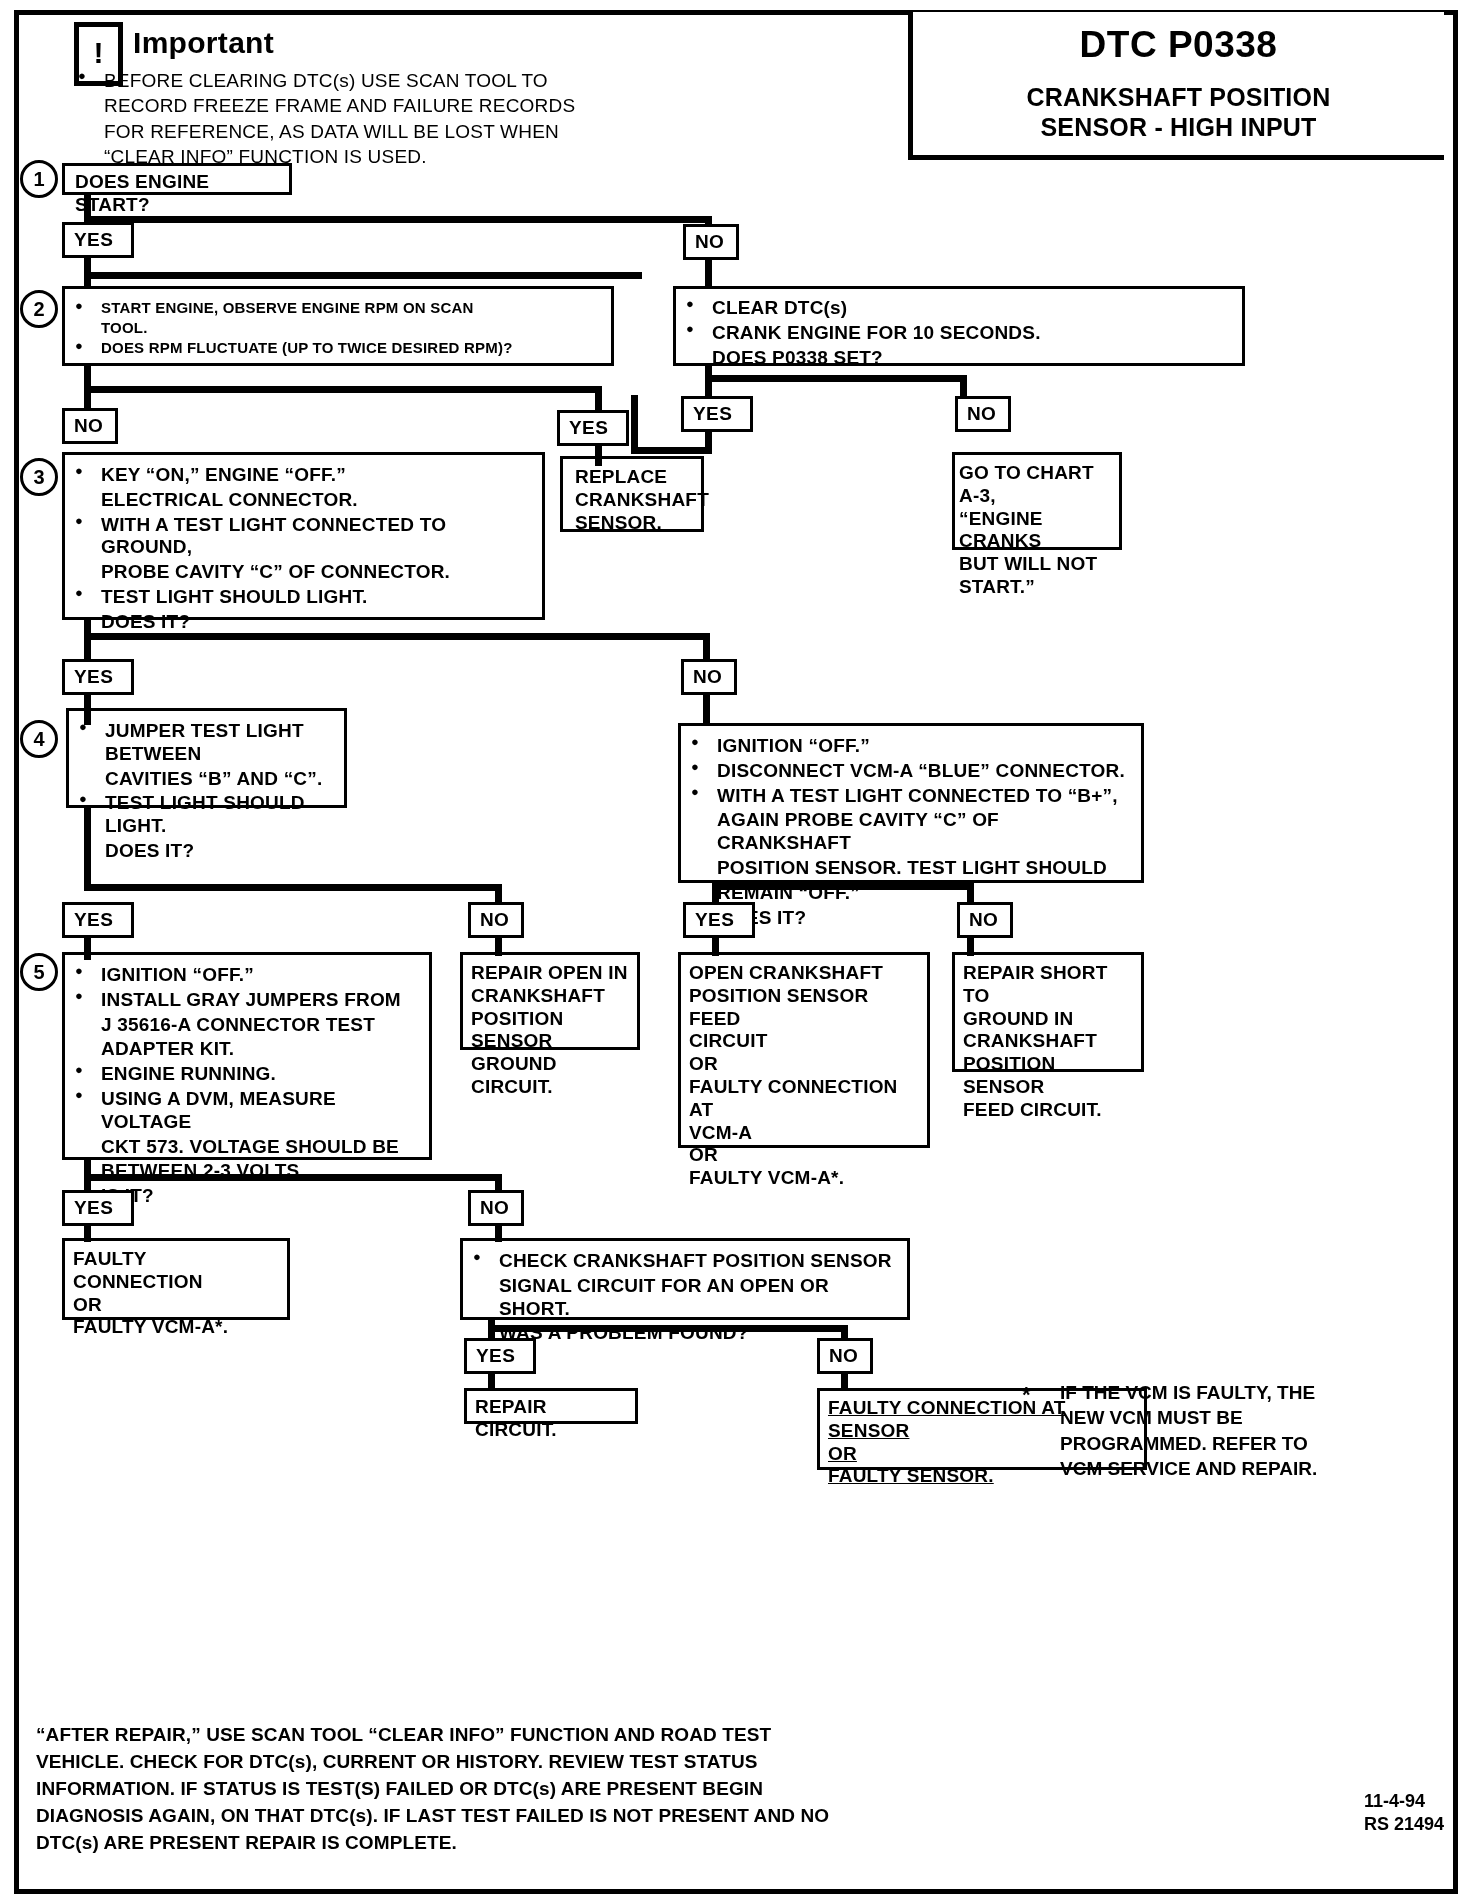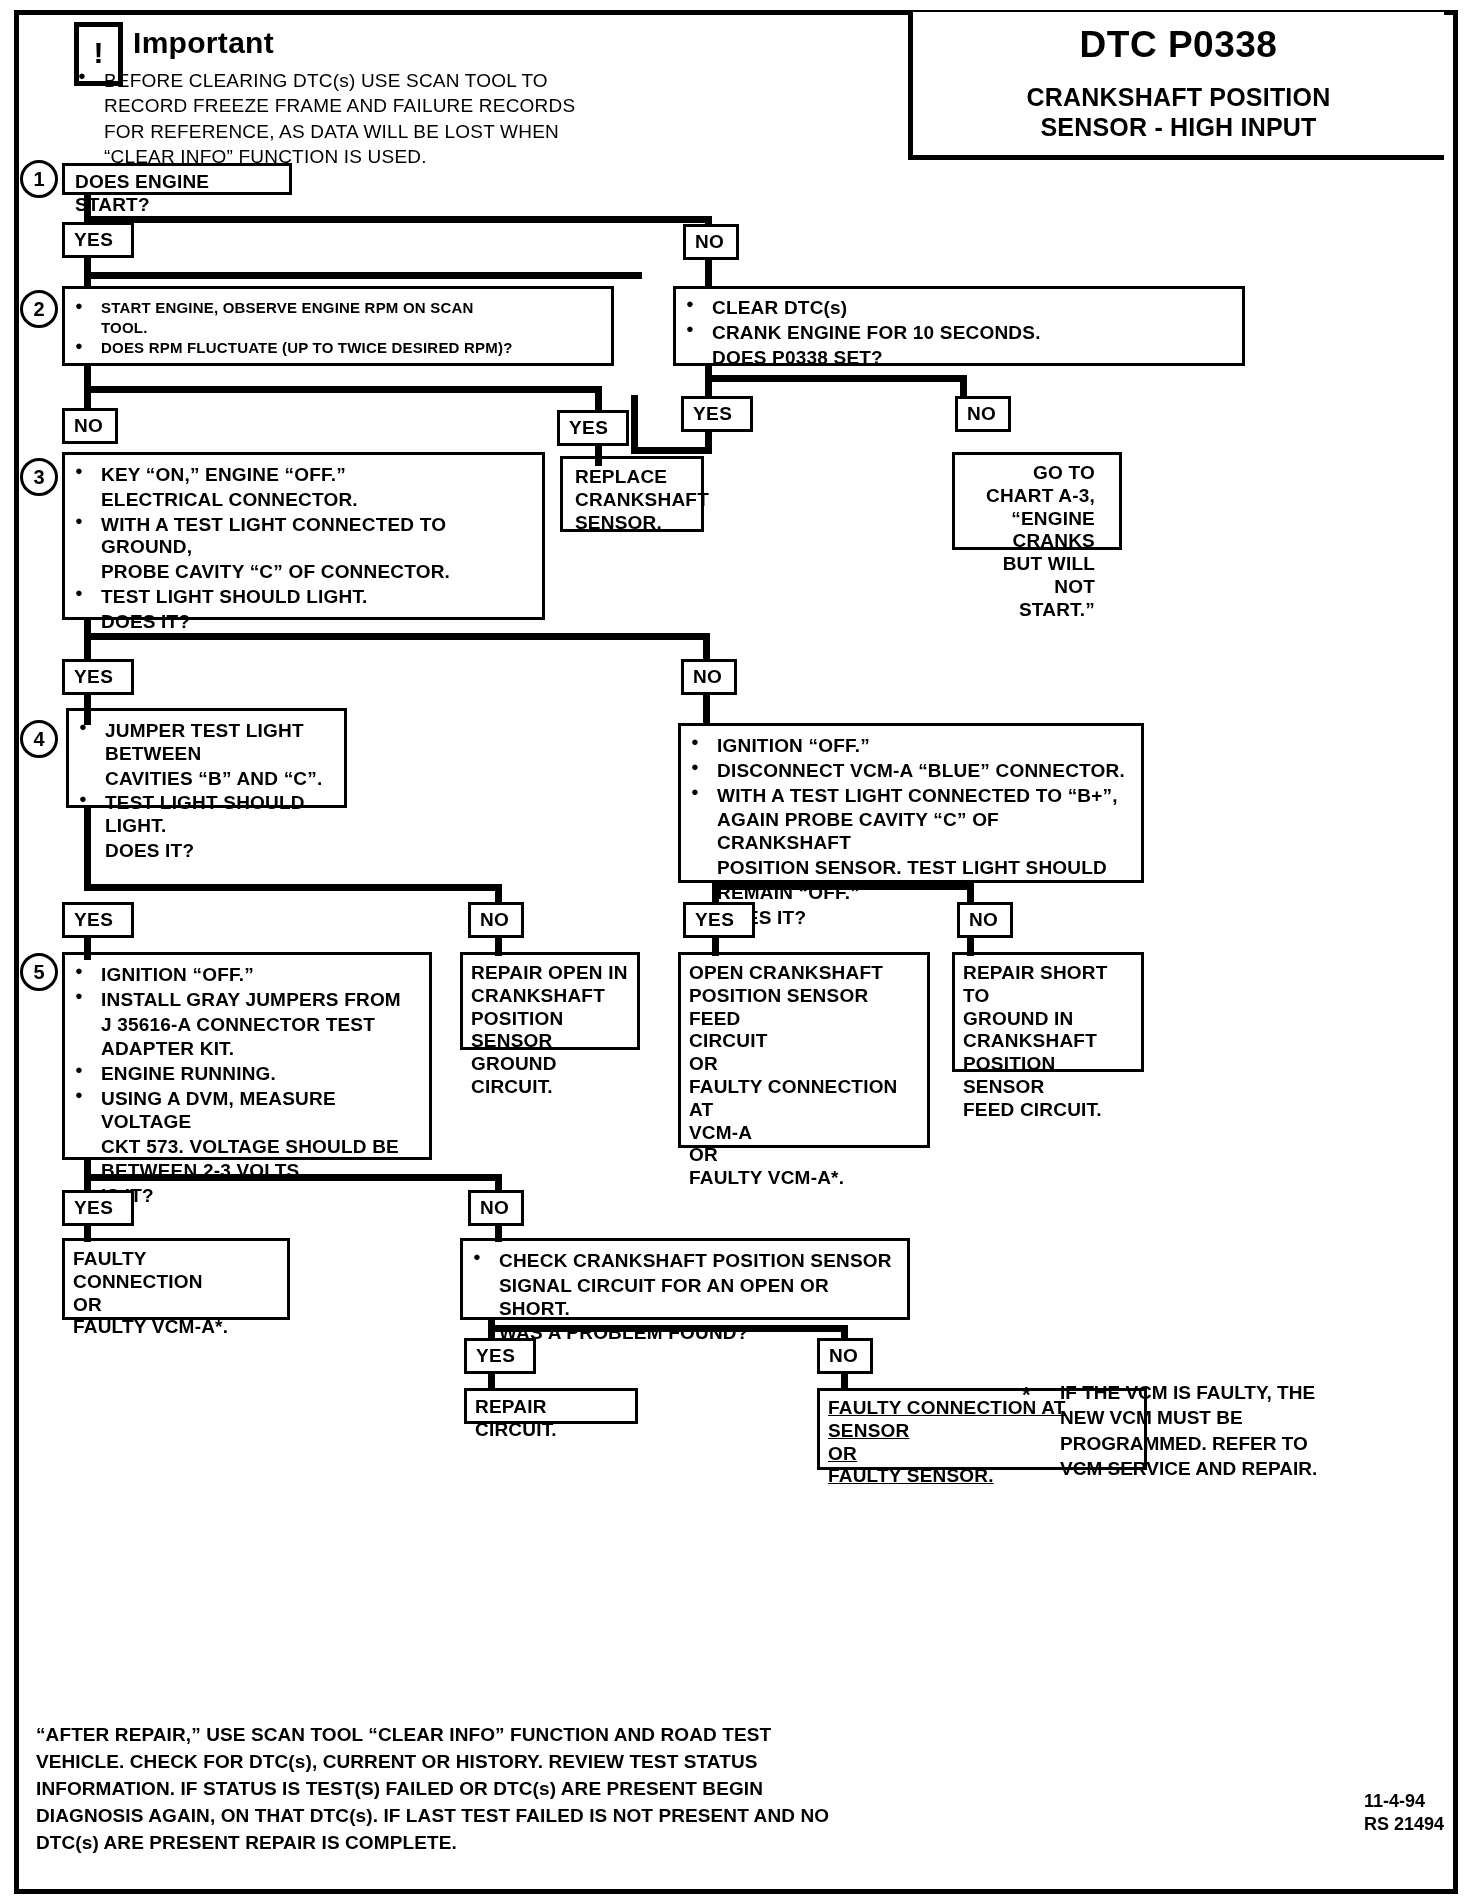--- a/index.html
+++ b/index.html
@@ -145,21 +145,21 @@
       <li class="cont">DOES IT?</li>
     </ul>
   </div>
 
   <div class="box pad" style="left:560px;top:456px;width:144px;height:76px;font-size:19px;padding:7px 12px;">
     <div class="nb">REPLACE
 CRANKSHAFT
 SENSOR.</div>
   </div>
 
-  <div class="box pad" style="left:952px;top:452px;width:170px;height:98px;font-size:19px;padding:7px 24px;text-align:right;">
+  <div class="box pad" style="left:952px;top:452px;width:170px;height:98px;font-size:19px;padding:7px 4px;">
     <div class="nb">GO TO CHART A-3,
 “ENGINE CRANKS
 BUT WILL NOT
 START.”</div>
   </div>
 
   <div class="ln" style="left:84px;top:620px;width:7px;height:42px;"></div>
   <div class="ln" style="left:84px;top:633px;width:626px;height:7px;"></div>
   <div class="ln" style="left:703px;top:633px;width:7px;height:26px;"></div>
 

